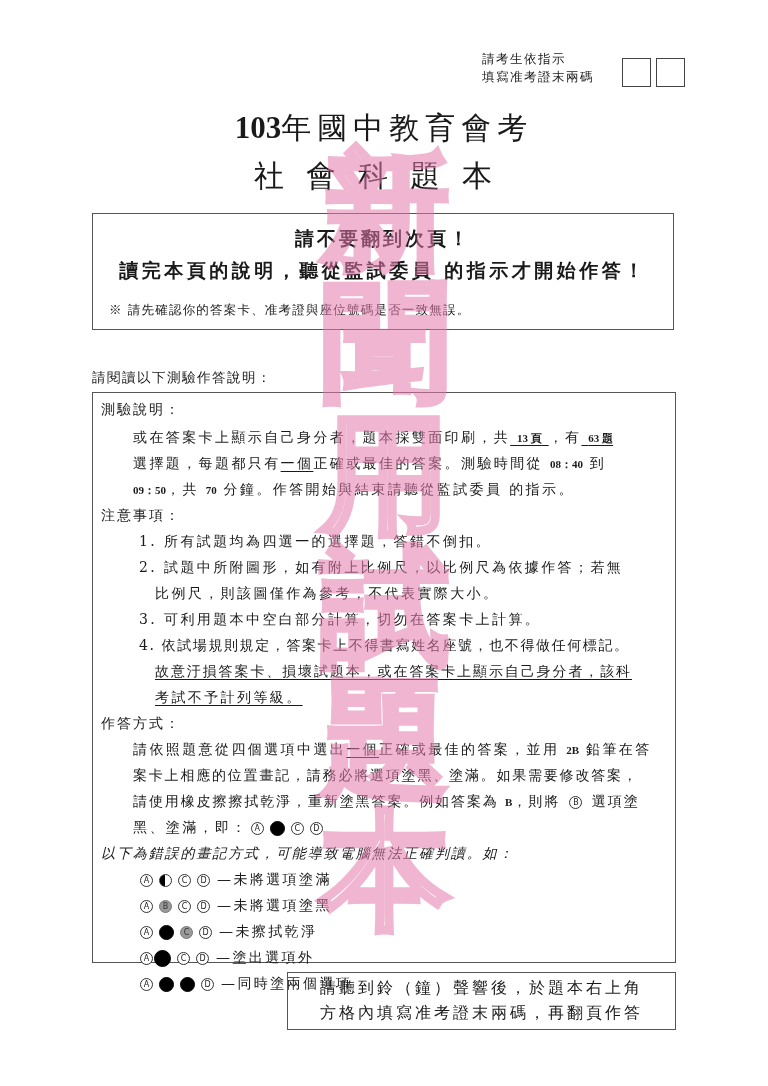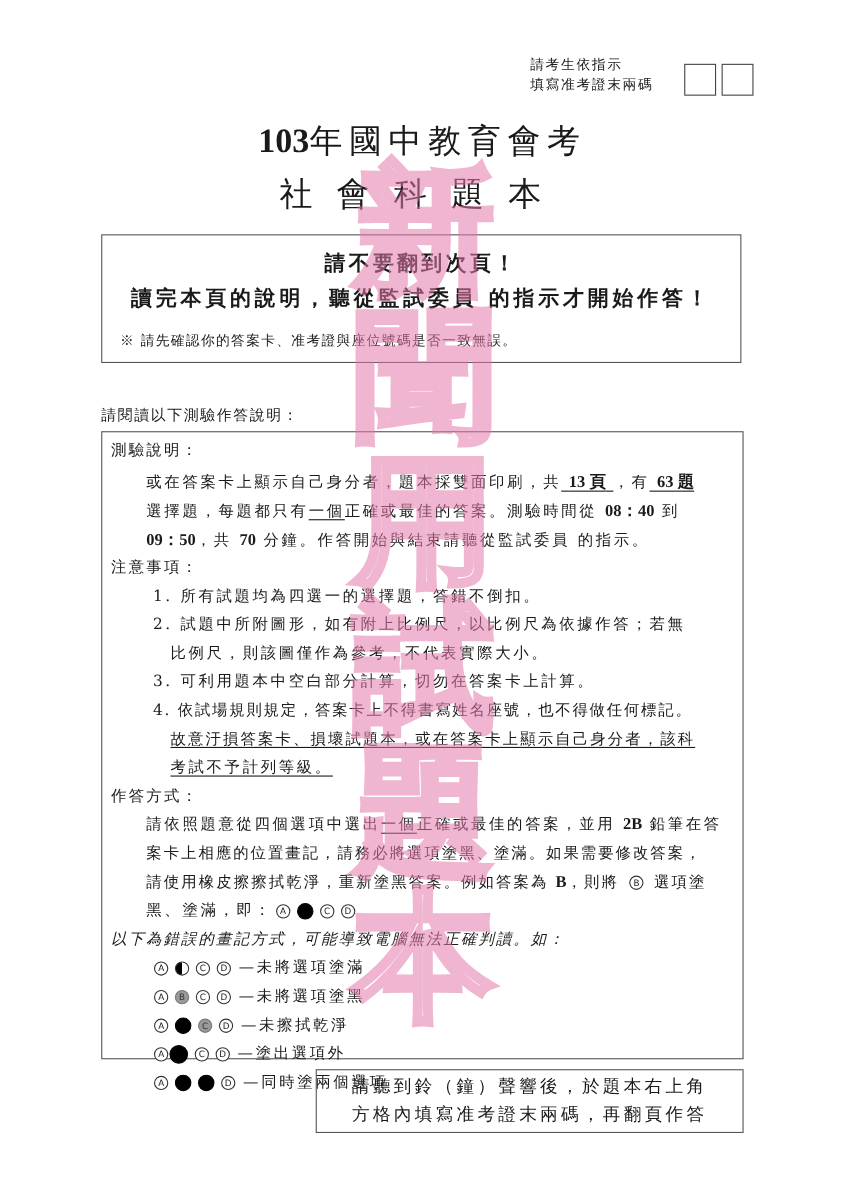--- a/index.html
+++ b/index.html
@@ -24,21 +24,21 @@
   .box1 .l1 { position: absolute; left: 0; width: 100%; top: 12px; text-align: center; font-size: 19px; font-weight: bold; letter-spacing: 3px; }
   .box1 .l2 { position: absolute; left: 0; width: 100%; top: 44px; text-align: center; font-size: 19px; font-weight: bold; letter-spacing: 3.5px; }
   .box1 .l3 { position: absolute; left: 16px; top: 88px; font-size: 12.5px; letter-spacing: 1.2px; }
 
   .prompt { left: 92px; top: 369px; font-size: 13.5px; letter-spacing: 1.5px; }
 
   
   .box2 { left: 92px; top: 392px; width: 584px; height: 571px; border: 1.5px solid #555; box-sizing: border-box; font-size: 14px; }
   .box2 .line { position: absolute; white-space: nowrap; letter-spacing: 2.4px; }
   .box2 .h { left: 8px; letter-spacing: 2px; }
-  .box2 b { font-family: "Liberation Serif", serif; font-weight: bold; font-size: 15px; letter-spacing: 0; }
+  .box2 b { font-family: "Liberation Serif", serif; font-weight: bold; font-size: 11px; letter-spacing: 0; }
   .u { text-decoration: underline; text-underline-offset: 3px; }
 
   .bubble {
     display: inline-block; width: 11px; height: 11px; border: 1px solid #333; border-radius: 50%;
     font-size: 8px; line-height: 11px; text-align: center; vertical-align: middle;
     margin: 0 3px; letter-spacing: 0; font-family: "DejaVu Sans", sans-serif; background: #fff; color: #222;
   }
   .bubble.filled { background: #000; border-color: #000; color: #000; width: 13px; height: 13px; }
   .bubble.gray { background: #9a9a9a; border-color: #777; color: #333; }
   .bubble.half { background: linear-gradient(90deg, #000 50%, #fff 50%); }

